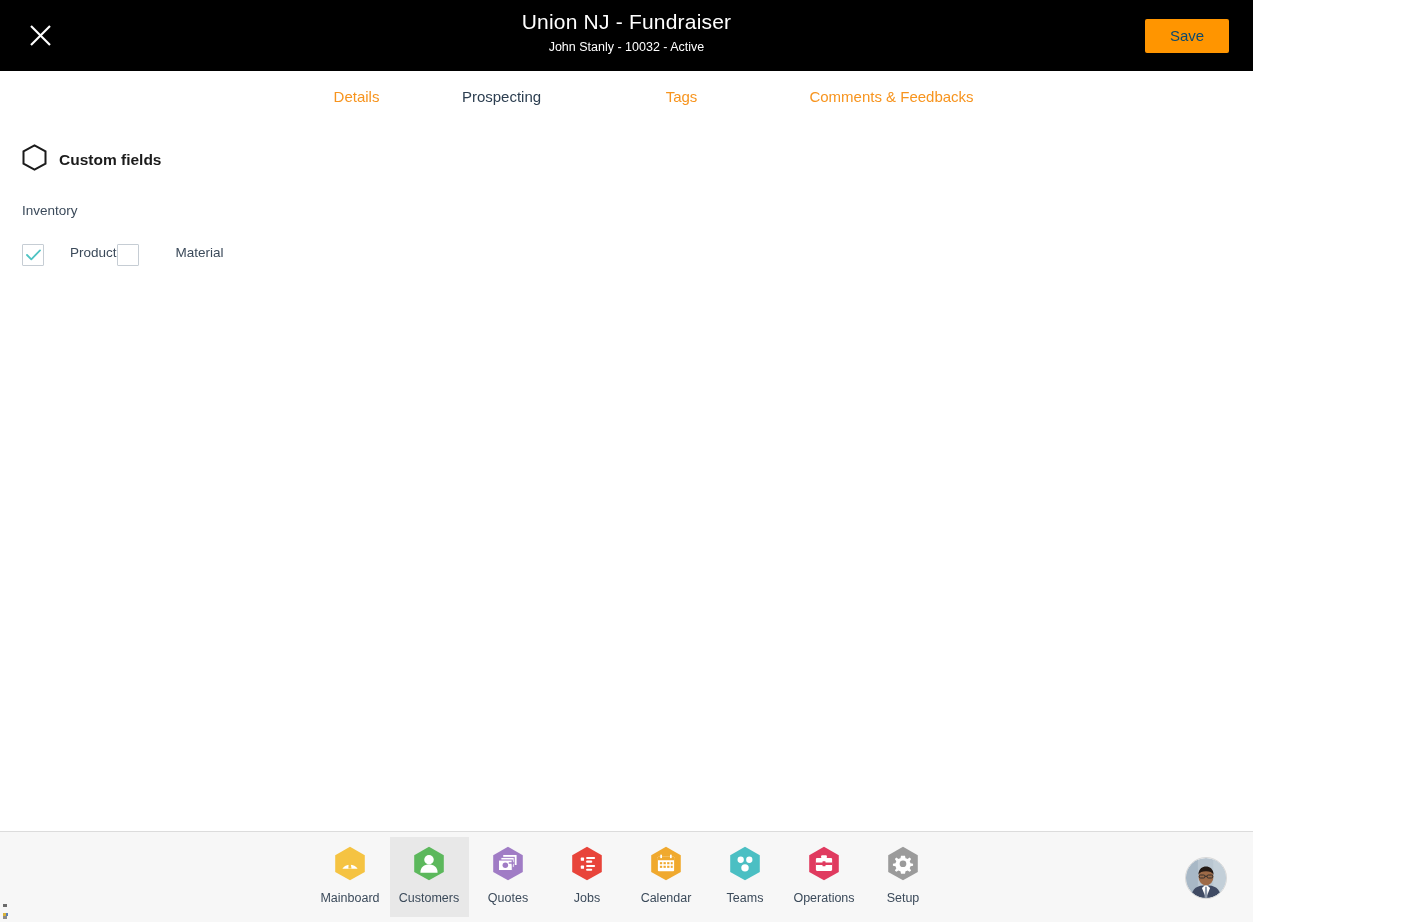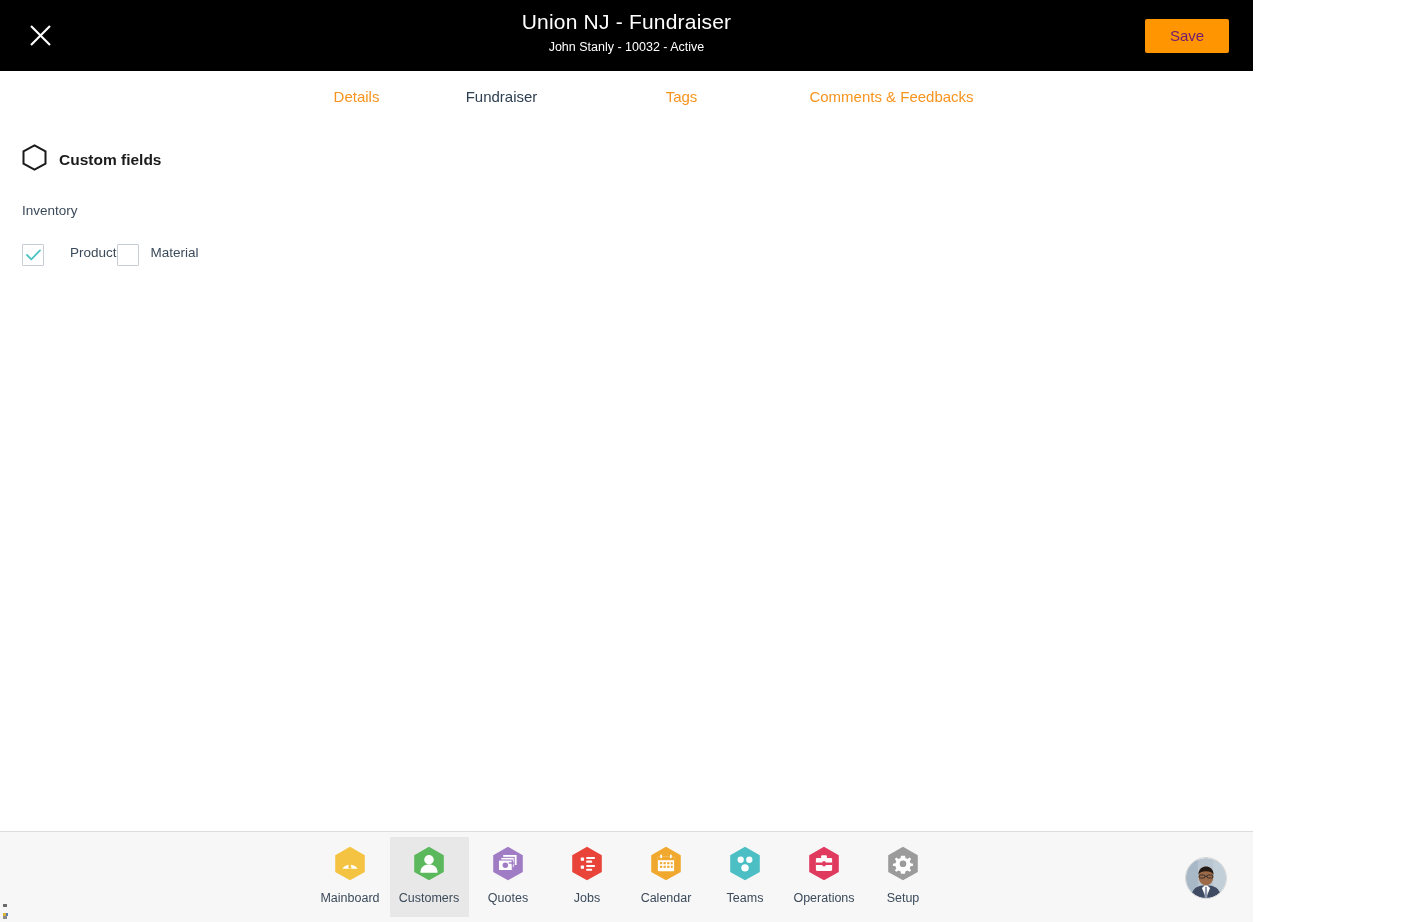--- a/index.html
+++ b/index.html
@@ -60,21 +60,21 @@
     margin-top: 3px;
   }
   .save-btn {
     position: absolute;
     right: 24px;
     top: 19px;
     width: 84px;
     height: 34px;
     background: #ff9500;
     border: none;
-    color: #701a75;
+    color: #0c4a6e;
     font-size: 15px;
     font-family: "Liberation Sans", sans-serif;
     cursor: pointer;
     border-radius: 2px;
     line-height: 34px;
     text-align: center;
     padding: 0;
   }
 
   
@@ -166,21 +166,21 @@
     border-radius: 1px;
   }
   .cb-label {
     font-size: 13.5px;
     color: #3b4a5a;
     line-height: 18px;
     padding-left: 26px;
     padding-right: 0;
     white-space: nowrap;
   }
-  .cb-label.second { padding-left: 12px; }
+  .cb-label.second { padding-left: 37px; }
 
   
   .bottomnav {
     flex: 0 0 91px;
     background: #f7f7f7;
     border-top: 1px solid #dcdcdc;
     position: relative;
     display: flex;
     align-items: center;
     justify-content: center;
@@ -245,21 +245,21 @@
       <div class="title-main">Union NJ - Fundraiser</div>
       <div class="title-sub">John Stanly - 10032 - Active</div>
     </div>
 
     <button class="save-btn">Save</button>
   </div>
 
   <div class="tabs-wrap">
     <div class="tabs">
       <div class="tab t-details">Details</div>
-      <div class="tab t-prospect active">Fundraiser</div>
+      <div class="tab t-prospect active">Prospecting</div>
       <div class="tab t-tags">Tags</div>
       <div class="tab t-comments">Comments &amp; Feedbacks</div>
     </div>
   </div>
 
   <div class="tabs-rule"></div>
   <div class="tab-chevron">
     <svg width="32" height="14" viewBox="0 0 32 14" aria-hidden="true">
       <polyline points="0,0 16,13 32,0" fill="#ffffff" stroke="#33475b" stroke-width="1.2"></polyline>
       <line x1="0" y1="0" x2="32" y2="0" stroke="#ffffff" stroke-width="2"></line>

